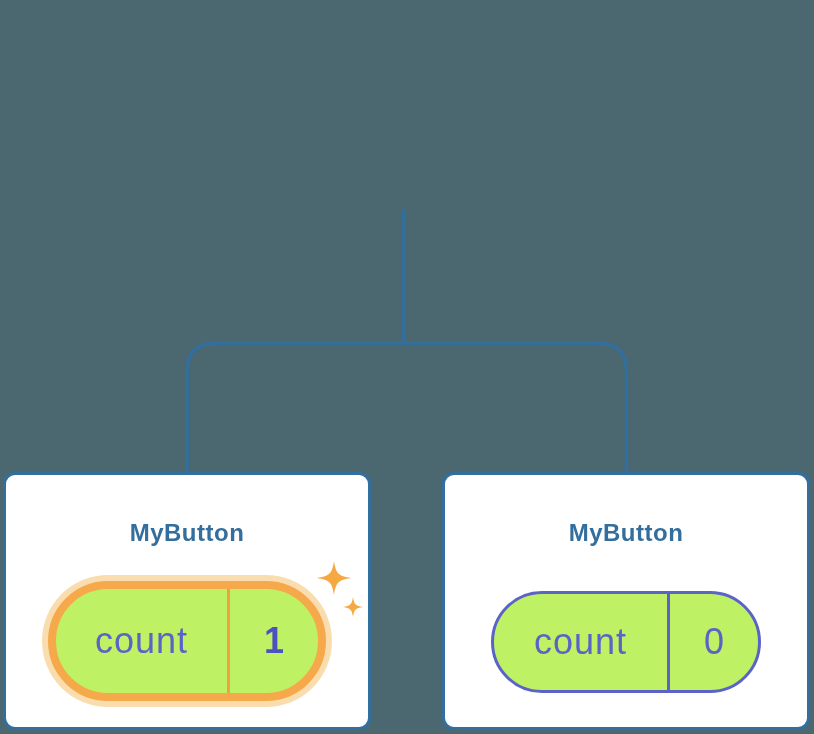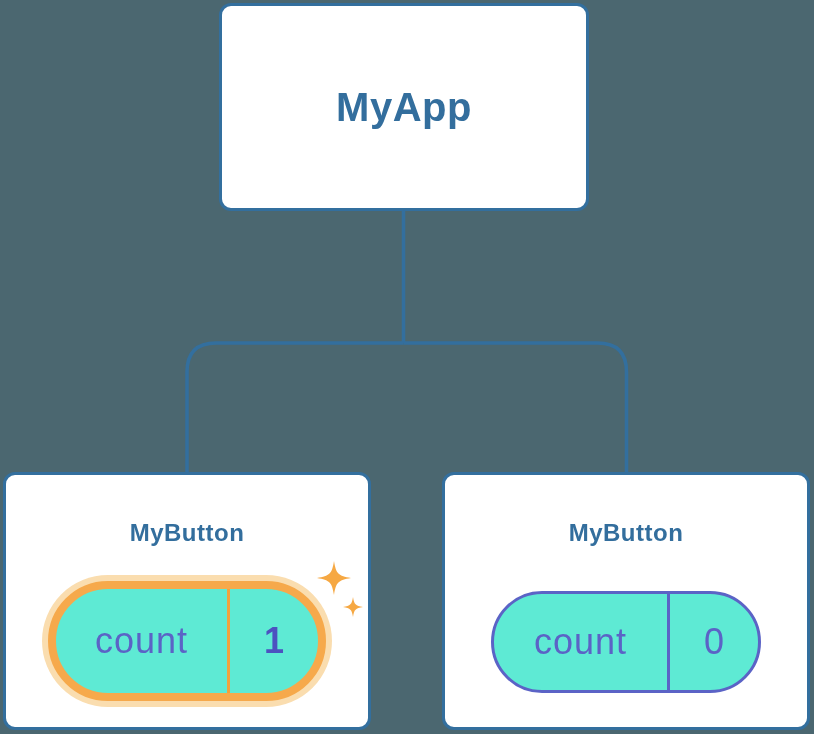--- a/index.html
+++ b/index.html
@@ -57,21 +57,21 @@
     color: #336E9D;
     letter-spacing: 0.5px;
   }
   .pill {
     position: absolute;
     left: 50%;
     transform: translateX(-50%);
     box-sizing: border-box;
     display: flex;
     align-items: stretch;
-    background: #5eead4;
+    background: #bef264;
     border-radius: 999px;
     overflow: hidden;
   }
   .pill-plain {
     top: 116px;
     width: 270px; height: 102px;
     border: 3px solid #5B63C6;
   }
   .pill-highlight {
     top: 106px;
@@ -114,23 +114,20 @@
 <body>
 
 <div class="stage">
 
   <svg class="connectors" viewBox="0 0 814 734" xmlns="http://www.w3.org/2000/svg">
     <path d="M403.5 210 V343"></path>
     <path d="M403.5 343 H216 Q187 343 187 372 V474"></path>
     <path d="M403.5 343 H597.5 Q626.5 343 626.5 372 V474"></path>
   </svg>
 
-  <div class="node node-root">
-    <div class="root-title">MyApp</div>
-  </div>
 
   <div class="node node-child node-left">
     <div class="child-title">MyButton</div>
     <div class="pill pill-highlight">
       <span class="pill-key">count</span>
       <span class="pill-val">1</span>
     </div>
   </div>
 
   <div class="node node-child node-right">

